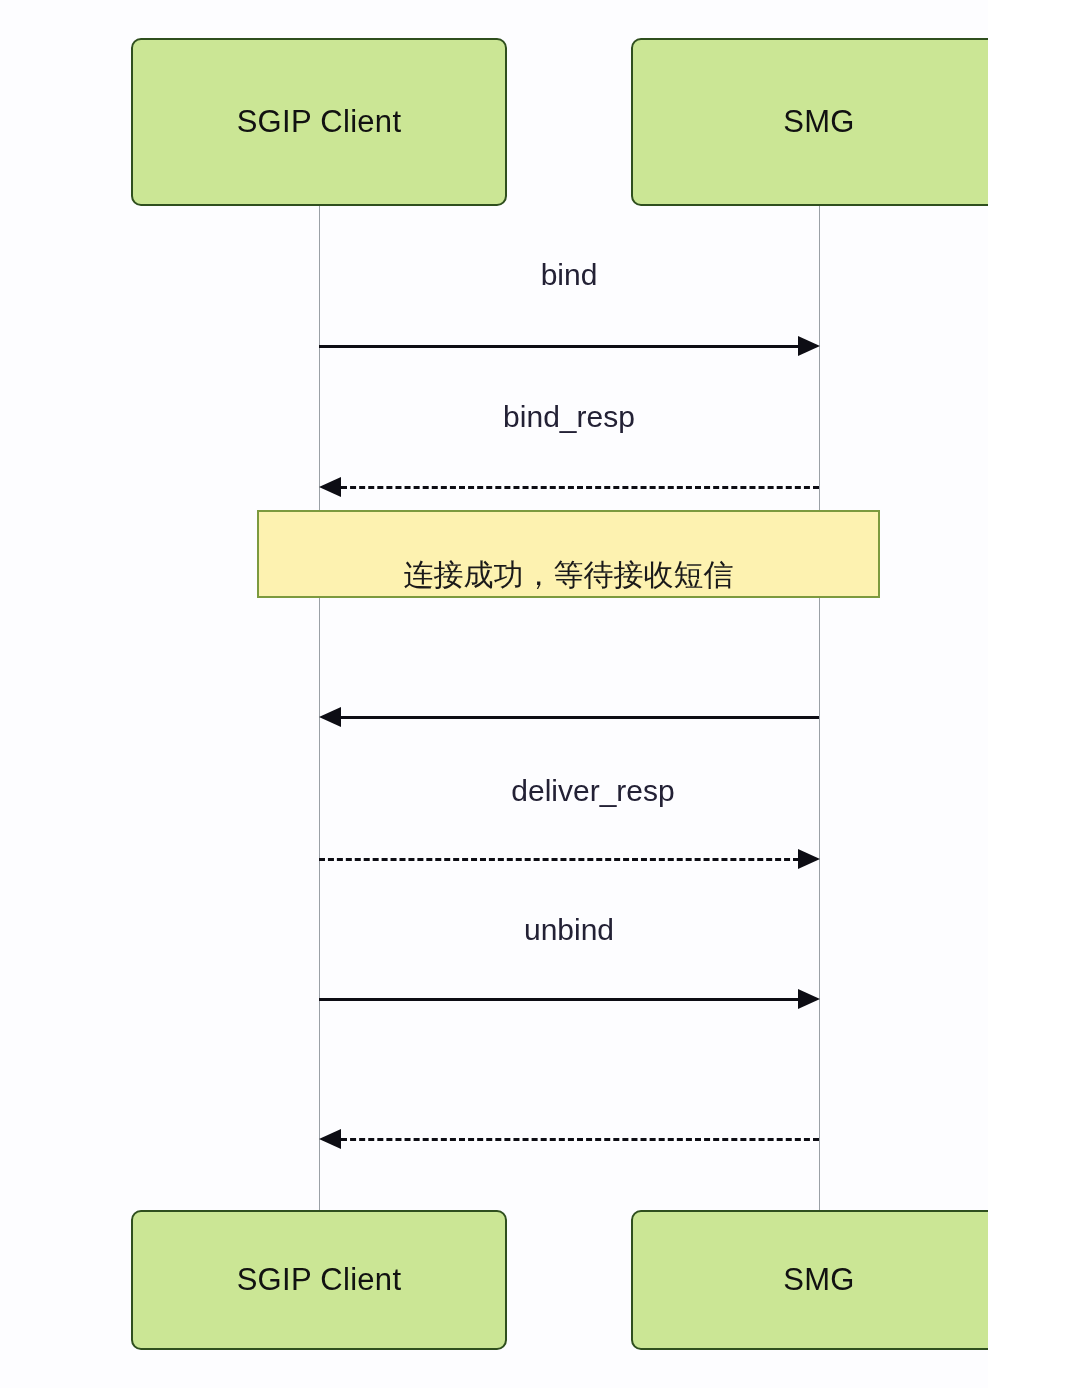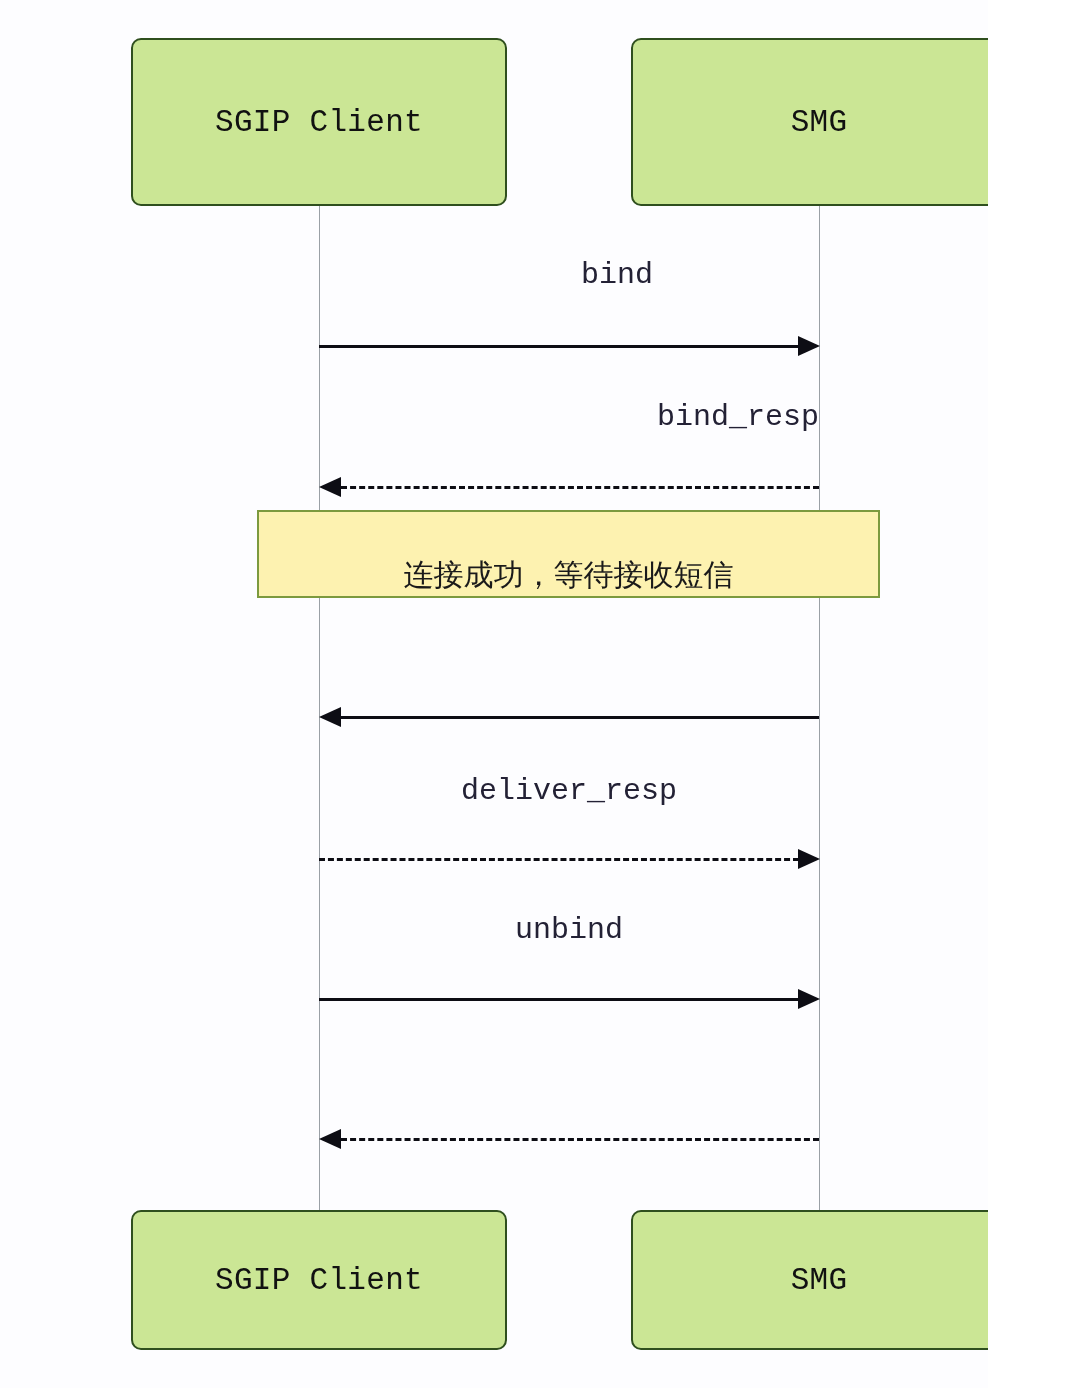--- a/index.html
+++ b/index.html
@@ -5,21 +5,21 @@
   html, body {
     margin: 0;
     padding: 0;
     background: #ffffff;
   }
   #canvas {
     position: relative;
     width: 988px;
     height: 1388px;
     background: #fdfdff;
-    font-family: Liberation Mono, monospace;
+    font-family: Liberation Sans, sans-serif;
     overflow: hidden;
   }
 
   
   .participant {
     position: absolute;
     box-sizing: border-box;
     background: #cbe695;
     border: 2px solid #2f4f1e;
     border-radius: 10px;
@@ -97,36 +97,36 @@
   <div class="lifeline" style="left:319px; top:205px; height:1008px;"></div>
   <div class="lifeline" style="left:819px; top:205px; height:1008px;"></div>
 
   <div class="participant" style="left:131px; top:38px; width:376px; height:168px;">
     <span>SGIP Client</span>
   </div>
   <div class="participant" style="left:631px; top:38px; width:376px; height:168px;">
     <span>SMG</span>
   </div>
 
-  <div class="msg-label" style="left:319px; top:258px; width:500px;padding-left:48px;">bind</div>
+  <div class="msg-label" style="left:319px; top:258px; width:500px;">bind</div>
   <div class="msg-line solid" style="left:319px; top:345px; width:480px;"></div>
   <div class="arrowhead right" style="left:798px; top:336px;"></div>
 
-  <div class="msg-label" style="left:319px; top:400px; width:500px;text-align:right;">bind_resp</div>
+  <div class="msg-label" style="left:319px; top:400px; width:500px;">bind_resp</div>
   <div class="msg-line dashed" style="left:341px; top:486px; width:478px;"></div>
   <div class="arrowhead left" style="left:319px; top:477px;"></div>
 
   <div class="note" style="left:257px; top:510px; width:623px; height:88px;align-items:flex-end;">
     <span>连接成功，等待接收短信</span>
   </div>
 
   <div class="msg-line solid" style="left:341px; top:716px; width:478px;"></div>
   <div class="arrowhead left" style="left:319px; top:707px;"></div>
 
-  <div class="msg-label" style="left:319px; top:774px; width:500px;">deliver_resp</div>
+  <div class="msg-label" style="left:319px; top:774px; width:500px;padding-left:24px;">deliver_resp</div>
   <div class="msg-line dashed" style="left:319px; top:858px; width:480px;"></div>
   <div class="arrowhead right" style="left:798px; top:849px;"></div>
 
   <div class="msg-label" style="left:319px; top:913px; width:500px;">unbind</div>
   <div class="msg-line solid" style="left:319px; top:998px; width:480px;"></div>
   <div class="arrowhead right" style="left:798px; top:989px;"></div>
 
   <div class="msg-line dashed" style="left:341px; top:1138px; width:478px;"></div>
   <div class="arrowhead left" style="left:319px; top:1129px;"></div>
 

